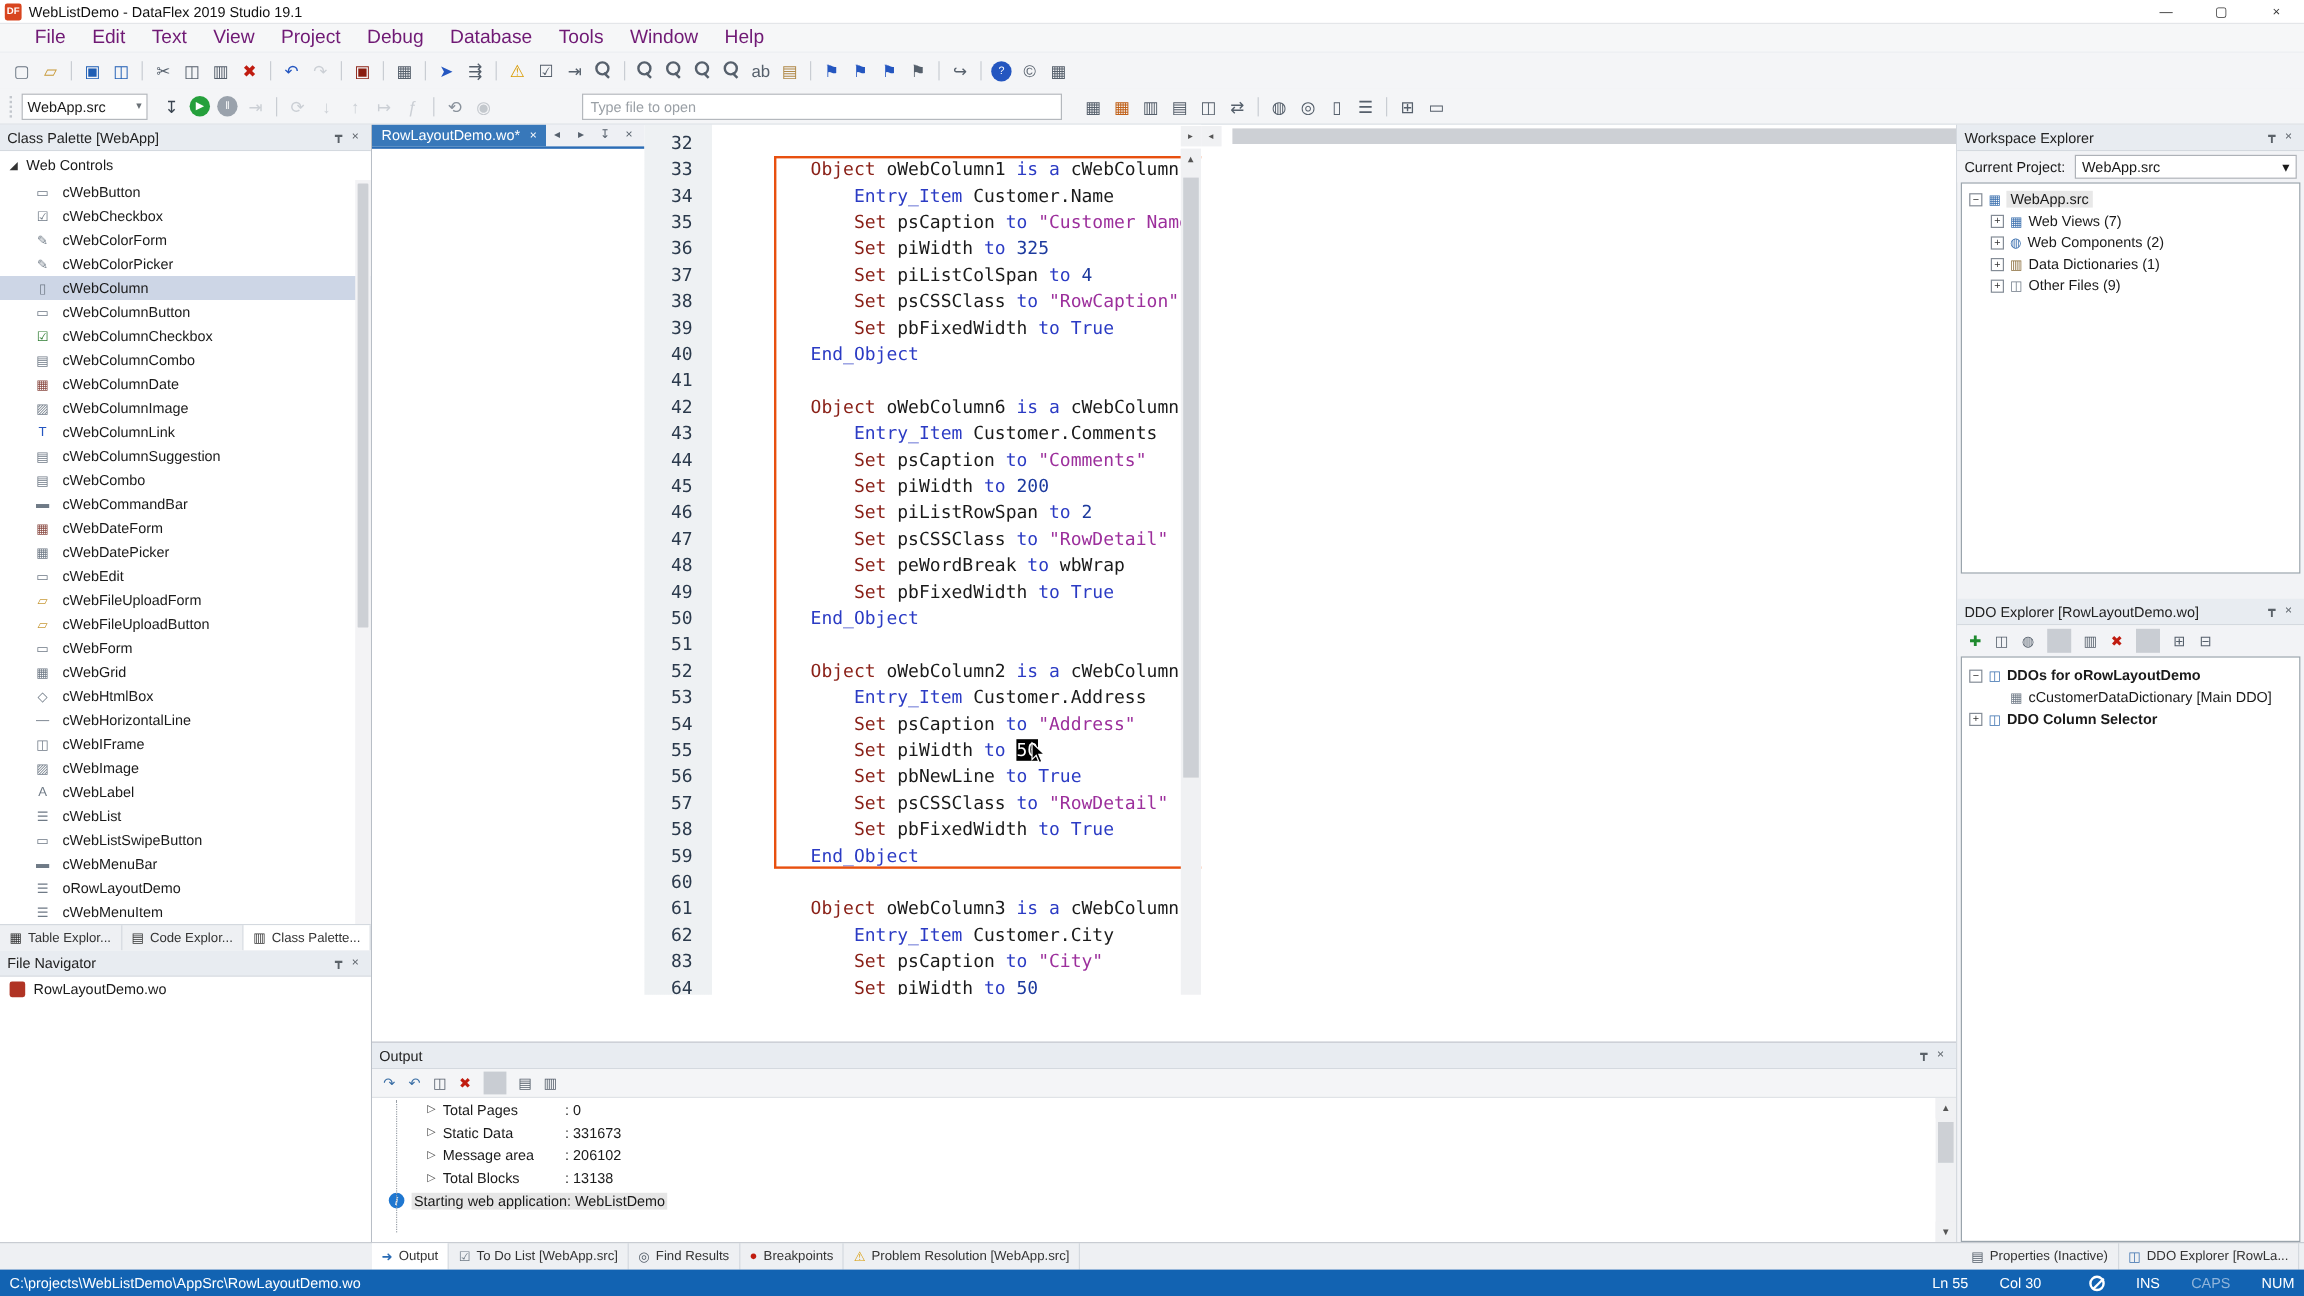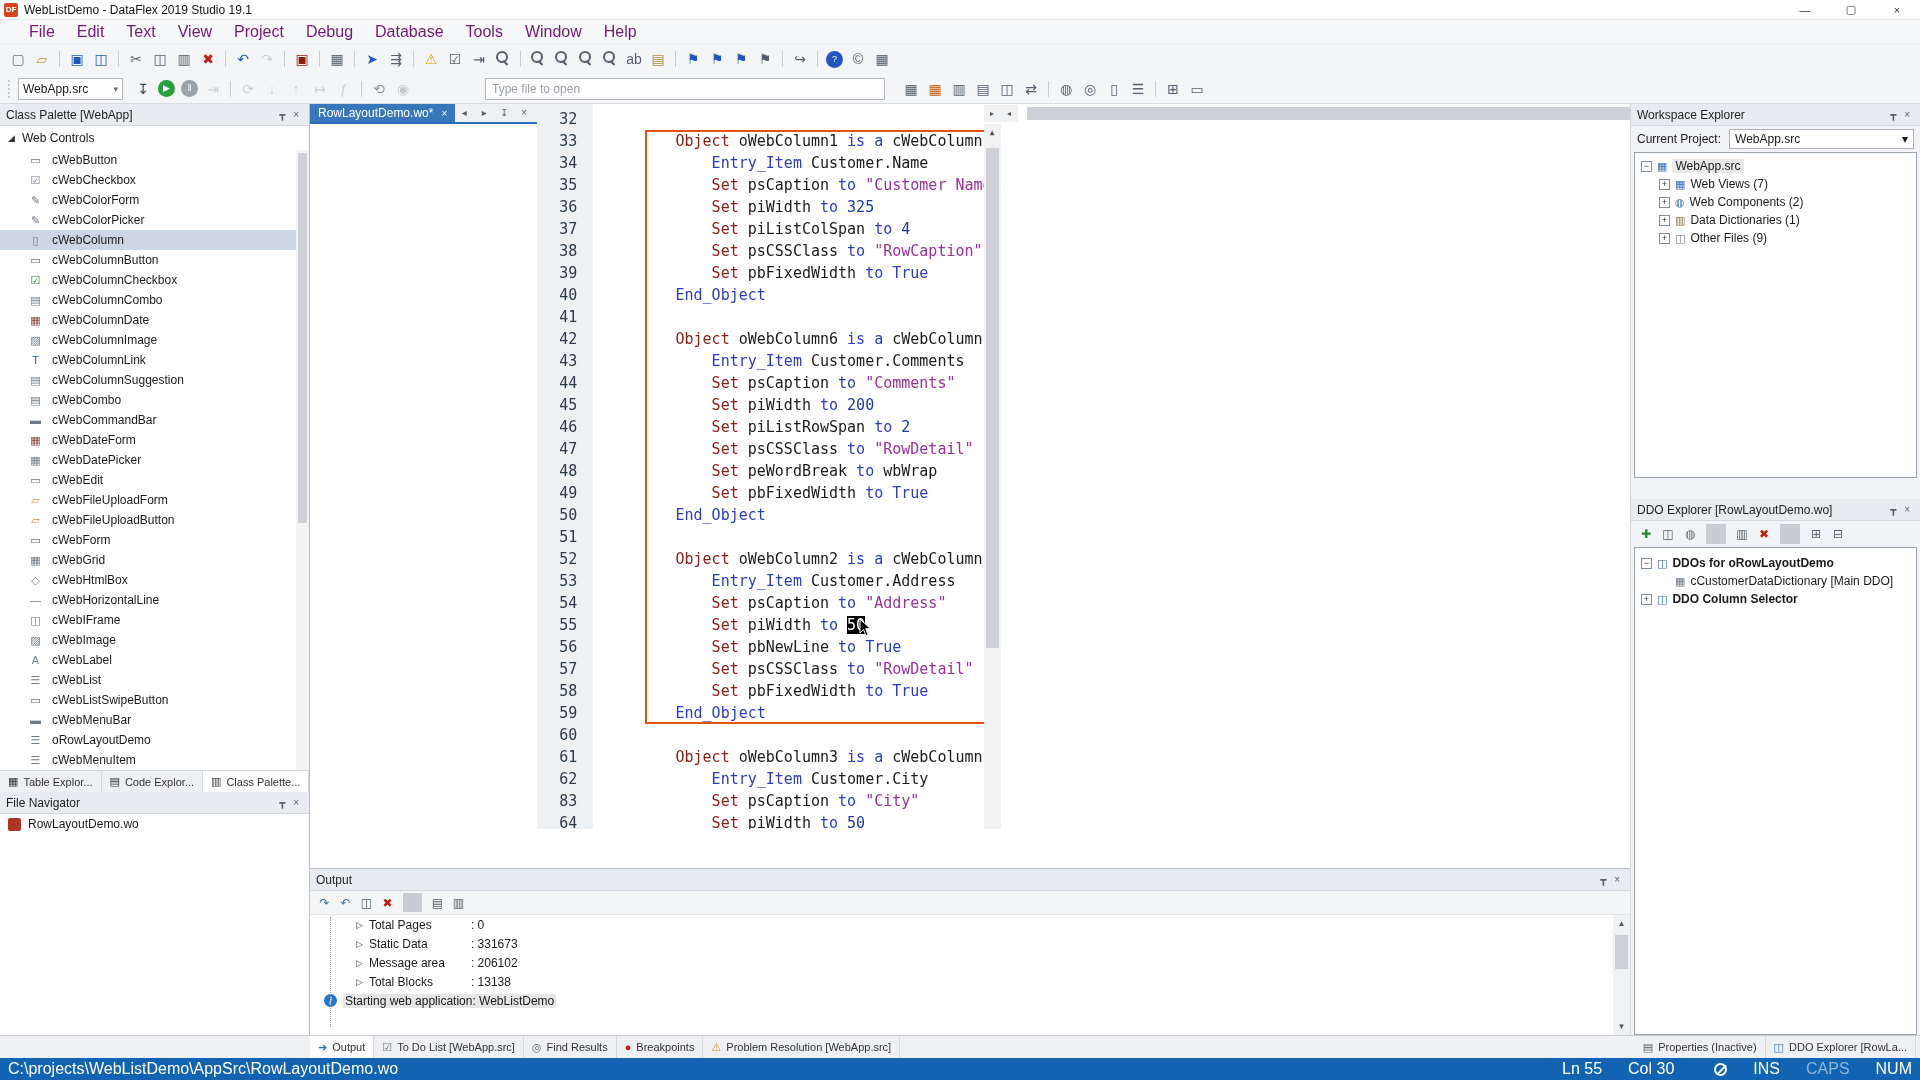--- a/index.html
+++ b/index.html
@@ -109,21 +109,21 @@
   .tlabel.bold{font-weight:bold}
   #ddo-head{margin-top:21px}
   #ddo-toolbar{height:26px;display:flex;align-items:center;background:#f2f3f6;padding-left:4px}
   #ddo-toolbar .tbi{width:20px;height:20px;font-size:12px}
   #ddo-tree{margin:0 3px;flex:1;background:#fff;border:1px solid #9aa4ac;padding-top:6px;overflow:hidden}
   
   #bottomtabs{left:0;top:1035px;width:1920px;height:23px;background:#eef0f3;border-top:1px solid #c8ccd2;display:flex}
   #bt-left{margin-left:310px;display:flex}
   #bt-right{margin-left:auto;display:flex;margin-right:4px}
   
-  #statusbar{left:0;top:1058px;width:1920px;height:22px;background:#1263b2;color:#fff;display:flex;align-items:center;font-size:16px;padding:4px 8px}
+  #statusbar{left:0;top:1058px;width:1920px;height:22px;background:#1263b2;color:#fff;display:flex;align-items:center;font-size:12px;padding:4px 8px}
   #status-right{margin-left:auto;display:flex;align-items:center}
   .sfield{margin-left:26px}
   .sflag.off{color:#8fb4da}
   #no-icon{width:13px;height:13px;border:2px solid #fff;border-radius:50%;position:relative;margin-left:40px}
   #no-icon::after{content:"";position:absolute;left:-1px;top:4px;width:13px;height:2px;background:#fff;transform:rotate(-45deg)}
 </style>
 </head>
 <body>
 
 <div id="titlebar" class="abs">

